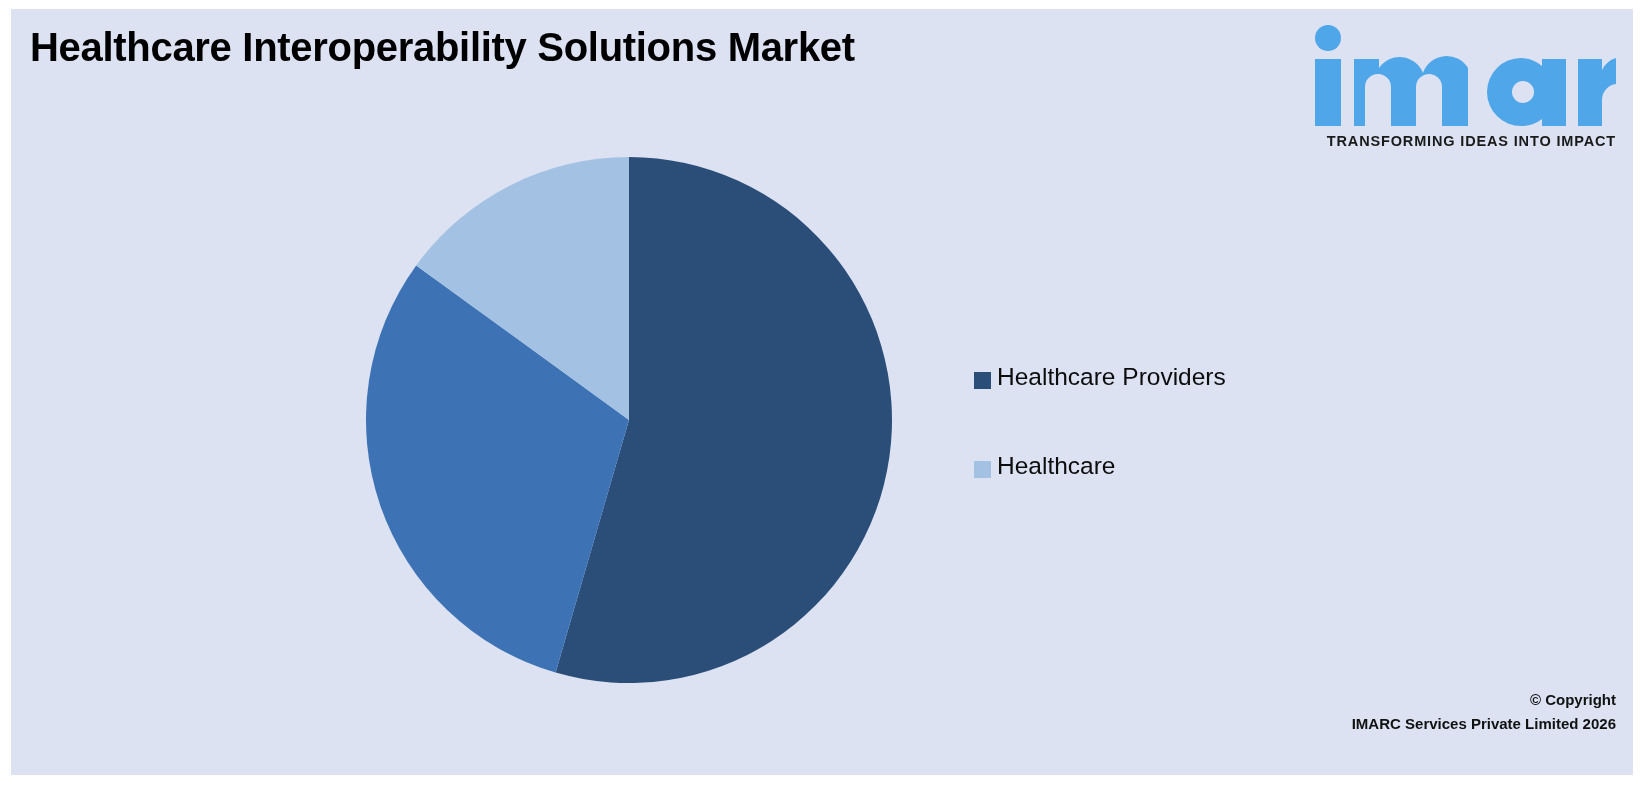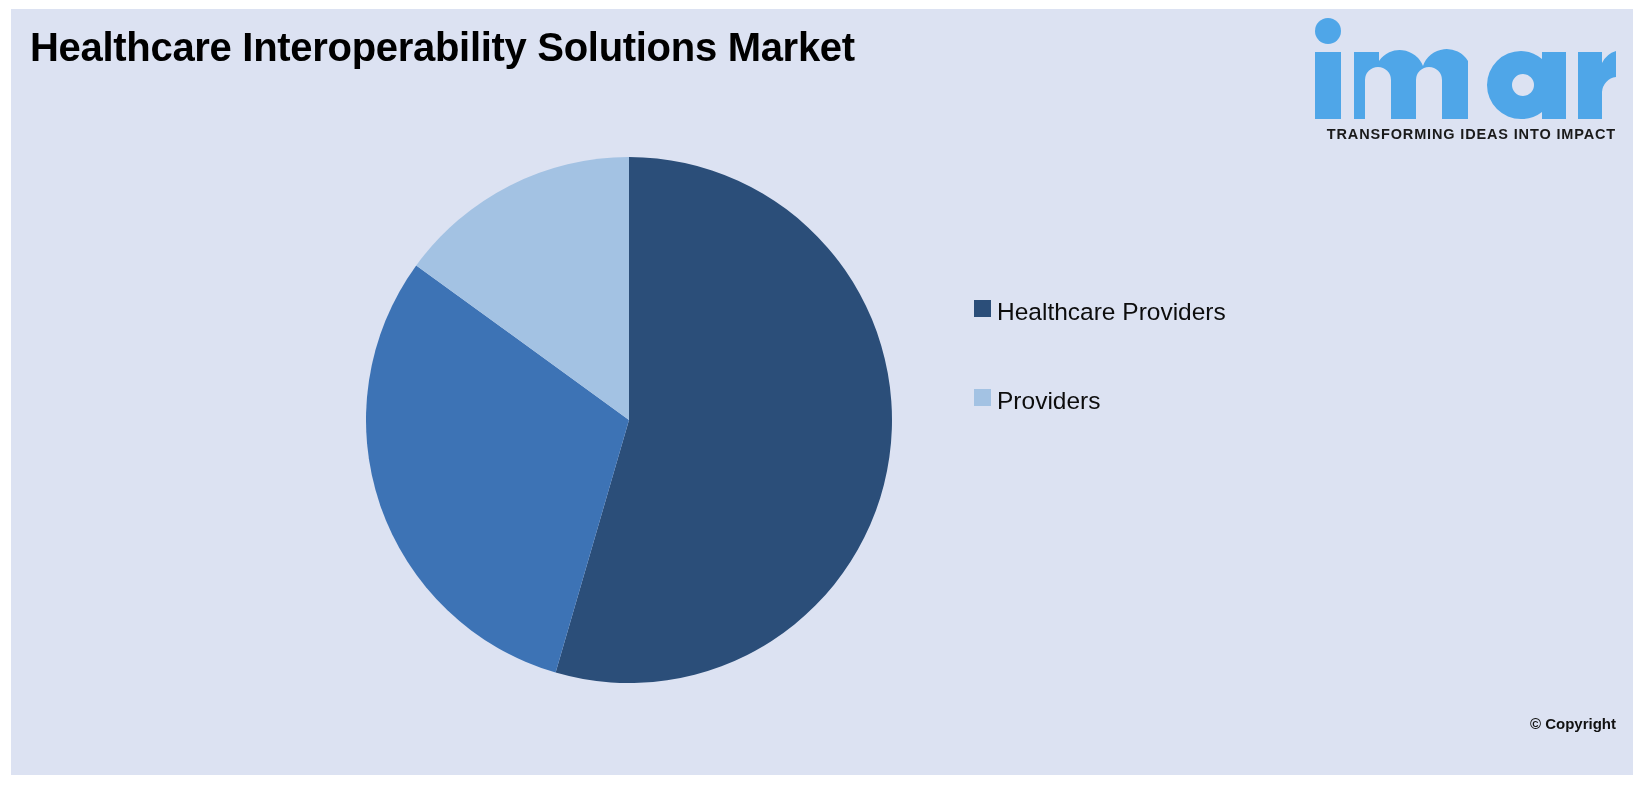--- a/index.html
+++ b/index.html
@@ -49,21 +49,21 @@
     font-size: 25px;
     font-weight: normal;
     color: #111111;
     white-space: nowrap;
   }
 
   
   .logo-block {
     position: absolute;
     right: 28px;
-    top: 14px;
+    top: 21px;
     width: 310px;
     height: 130px;
   }
   .logo-mark {
     position: absolute;
     right: 0;
     top: 0;
     width: 310px;
     height: 105px;
   }
@@ -91,21 +91,21 @@
 
   
   .legend {
     position: absolute;
     left: 974px;
     top: 300px;
     width: 420px;
   }
   .legend-item {
     display: flex;
-    align-items: flex-start;
+    align-items: flex-end;
     height: 89px;
   }
   .legend-swatch {
     width: 17px;
     height: 17px;
     flex: 0 0 17px;
     margin-right: 6px;
   }
   .legend-label {
     font-size: 24.5px;
@@ -171,21 +171,22 @@
     </svg>
   </div>
 
   <div class="legend">
     <div class="legend-item">
       <span class="legend-swatch" style="background:#2B4E79"></span>
       <span class="legend-label">Healthcare Providers</span>
     </div>
     <div class="legend-item">
       <span class="legend-swatch" style="background:#A3C2E3"></span>
-      <span class="legend-label">Providers</span>
+      <span class="legend-label">Healthcare</span>
     </div>
   </div>
 
   <div class="footer">
     <div class="footer-line">© Copyright</div>
+    <div class="footer-line">IMARC Services Private Limited 2026</div>
   </div>
 
 </div>
 
 </body></html>

